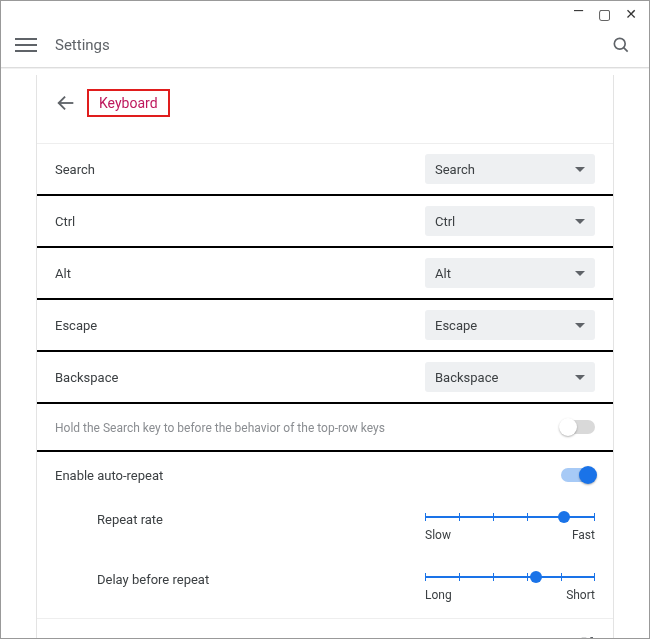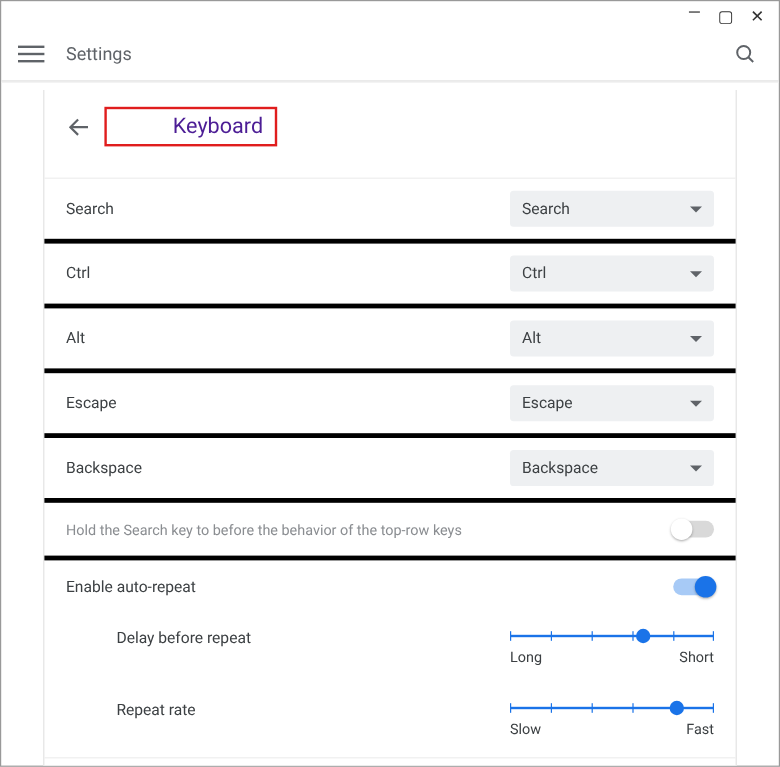--- a/index.html
+++ b/index.html
@@ -17,23 +17,23 @@
 
     .hr { height: 1px; background: #ddd; }
     .shadow-line { height: 1px; background: #f1f1f1; }
 
     .content-wrap { display: flex; justify-content: center; padding-top: 6px; }
     .panel { width: 578px; border: 1px solid #e3e3e3; border-top: none; background: #fff; }
 
     .panel-head { display: flex; align-items: center; padding: 14px 0 14px 18px; }
     .back-btn { width: 22px; height: 22px; color: #5f6368; cursor: pointer; margin-right: 10px; }
     .highlight-box { border: 2px solid #e01d1d; padding: 4px 10px; }
-    .page-title { font-size: 18px; color: #4c1d95; margin-left: 45px; }
-
-    .row { display: flex; align-items: center; padding: 10px 18px; border-top: 4px solid #000000; min-height: 48px; }
+    .page-title { font-size: 14px; color: #be185d; }
+
+    .row { display: flex; align-items: center; padding: 10px 18px; border-top: 2px solid #000000; min-height: 48px; }
     .row.first { border-top: 1px solid #eee; margin-top: 12px; gap: 20px; }
     .row-label { font-size: 13px; color: #3c4043; flex: 1; }
     .row-sub { font-size: 12px; color: #8a8d91; margin-top: 2px; }
 
     .select { width: 170px; height: 30px; background: #eef0f2; border-radius: 3px; display: flex; align-items: center; justify-content: space-between; padding: 0 10px; font-size: 13px; color: #3c4043; cursor: pointer; }
     .caret { width: 0; height: 0; border-left: 5px solid transparent; border-right: 5px solid transparent; border-top: 5px solid #5f6368; }
 
     .toggle { width: 34px; height: 14px; border-radius: 10px; position: relative; }
     .toggle .knob { width: 18px; height: 18px; border-radius: 50%; position: absolute; top: -2px; box-shadow: 0 1px 2px rgba(0,0,0,.3); }
     .toggle.off { background: #d9d9d9; }
@@ -140,20 +140,40 @@
       <div class="toggle off">
           <div class="knob"></div>
         </div>
     </div>
 
     <div class="row">
       <div class="row-label">Enable auto-repeat</div>
       <div class="toggle on">
           <div class="knob"></div>
         </div>
+    </div>
+
+    <div class="slider-row">
+      <div class="slider-label">Repeat rate</div>
+      <div class="slider-block">
+        <div class="track">
+          <div class="track-line"></div>
+          <div class="tick" style="left:0"></div>
+            <div class="tick" style="left:20%"></div>
+            <div class="tick" style="left:40%"></div>
+            <div class="tick" style="left:60%"></div>
+            <div class="tick" style="left:80%"></div>
+            <div class="tick" style="right:0"></div>
+          <div class="knob2" style="left:82%"></div>
+        </div>
+        <div class="slider-ends">
+          <span>Slow</span>
+          <span>Fast</span>
+        </div>
+      </div>
     </div>
 
     <div class="slider-row">
       <div class="slider-label">Delay before repeat</div>
       <div class="slider-block">
         <div class="track">
           <div class="track-line"></div>
           <div class="tick" style="left:0"></div>
             <div class="tick" style="left:20%"></div>
             <div class="tick" style="left:40%"></div>
@@ -162,40 +182,20 @@
             <div class="tick" style="right:0"></div>
           <div class="knob2" style="left:65%"></div>
         </div>
         <div class="slider-ends">
           <span>Long</span>
           <span>Short</span>
         </div>
       </div>
     </div>
 
-    <div class="slider-row">
-      <div class="slider-label">Repeat rate</div>
-      <div class="slider-block">
-        <div class="track">
-          <div class="track-line"></div>
-          <div class="tick" style="left:0"></div>
-            <div class="tick" style="left:20%"></div>
-            <div class="tick" style="left:40%"></div>
-            <div class="tick" style="left:60%"></div>
-            <div class="tick" style="left:80%"></div>
-            <div class="tick" style="right:0"></div>
-          <div class="knob2" style="left:82%"></div>
-        </div>
-        <div class="slider-ends">
-          <span>Slow</span>
-          <span>Fast</span>
-        </div>
-      </div>
-    </div>
-
     <div class="link-row">
       <div class="row-label">View keyboard shortcuts</div>
       <div class="ext-icon">
         <svg viewBox="0 0 24 24" fill="none" stroke="currentColor" stroke-width="2">
             <path d="M17 4h3v3"></path>
             <line x1="20" y1="4" x2="11" y2="13"></line>
             <path d="M19 13v6H5V5h6"></path>
           </svg>
       </div>
     </div>

